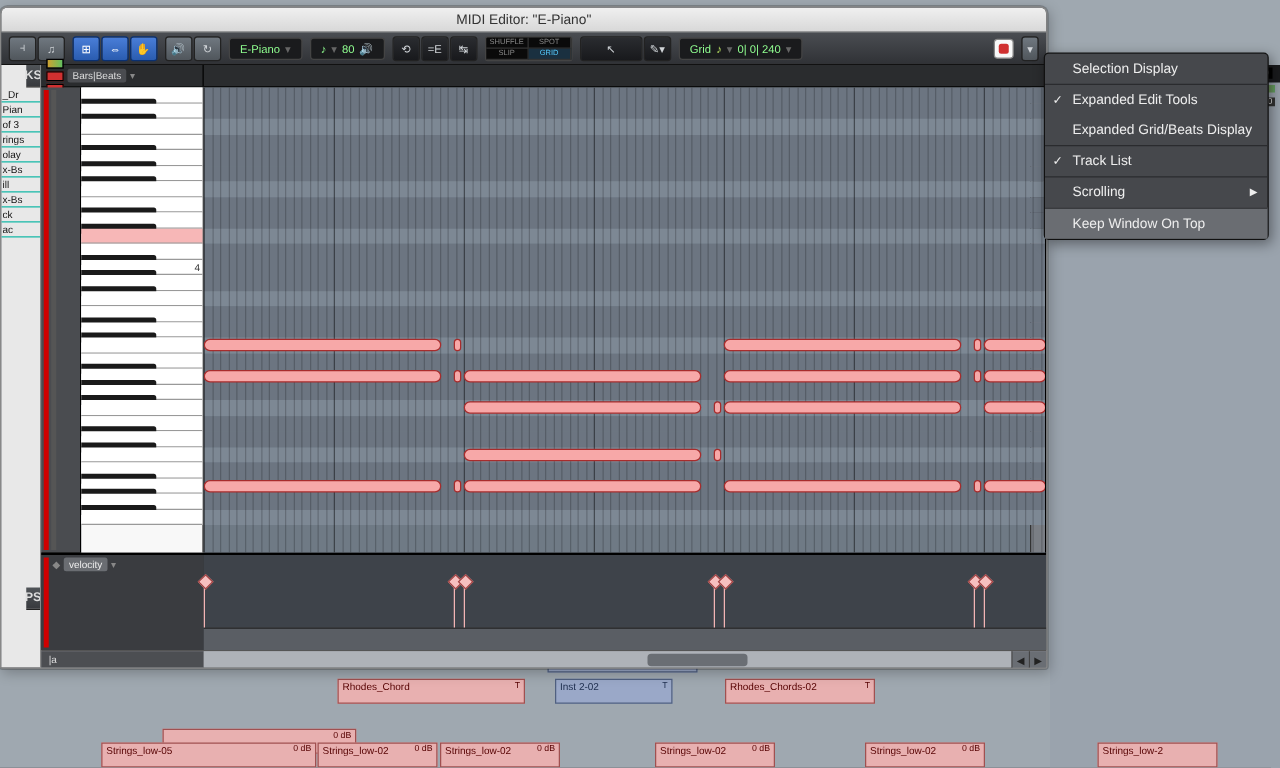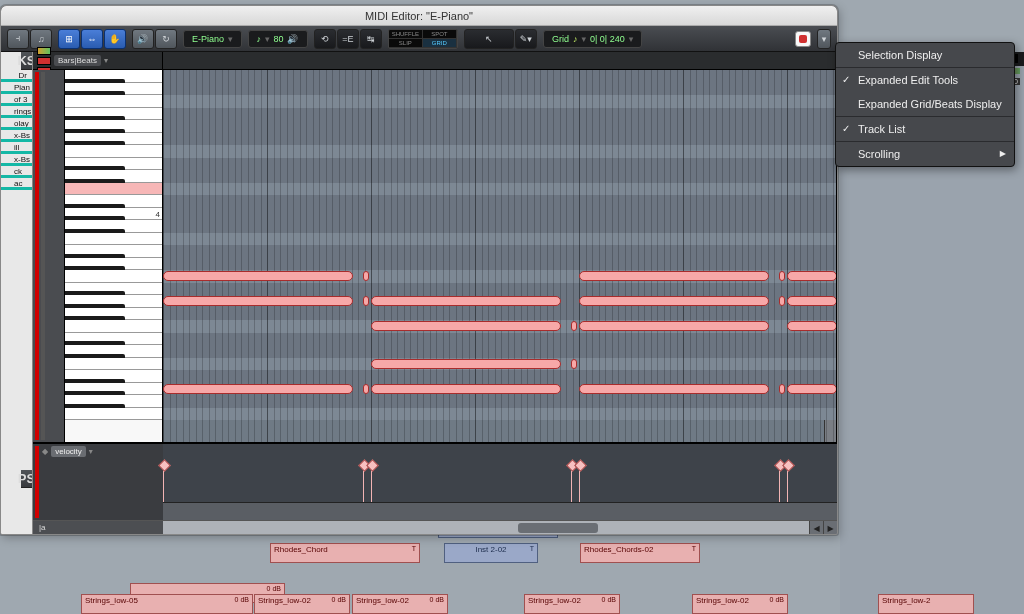--- a/index.html
+++ b/index.html
@@ -1,21 +1,21 @@
 <!DOCTYPE html>
 <html><head>
 <meta charset="utf-8">
 <style>
   * { box-sizing: border-box; margin: 0; padding: 0; font-family: "Lucida Grande", Arial, sans-serif; }
   body { width: 1024px; height: 614px; background: #a8b0b8; overflow: hidden; position: relative; }
 
   
   .bg-arrange { position: absolute; left: 0; top: 0; right: 0; bottom: 0; background: #9fa8b0; }
   .bg-clip { position: absolute; height: 20px; background: #e8b0b0; border: 1px solid #a05050; font-size: 8px; color: #500; padding: 1px 3px; overflow: hidden; white-space: nowrap; }
-  .bg-clip.blue { background: #9aa8c8; border-color: #506080; color: #203050; text-align: center; }
+  .bg-clip.blue { background: #9aa8c8; border-color: #506080; color: #203050; }
   .bg-clip .db { position: absolute; right: 3px; top: 1px; font-size: 7px; }
 
   
   .midi-window {
     position: absolute; left: 0; top: 5px; width: 838px; height: 530px;
     background: #606468; border: 1px solid #888; border-radius: 6px 6px 2px 2px;
     box-shadow: 2px 3px 10px rgba(0,0,0,0.25), 0 0 0 1px rgba(0,0,0,0.2);
     display: flex; flex-direction: column; overflow: hidden;
   }
   .window-titlebar {
@@ -55,25 +55,25 @@
   
   .content-row { flex: 1; display: flex; min-height: 0; }
 
   
   .tracklist {
     width: 32px; background: #e8e8e8; border-right: 1px solid #888;
     font-size: 8px; color: #111; overflow: hidden;
   }
   .tracklist-header {
     height: 18px; background: linear-gradient(#505458,#383a3e); color: #ddd;
-    font-size: 13px; font-weight: bold; display: flex; align-items: center; justify-content: center;
+    font-size: 10px; font-weight: bold; display: flex; align-items: center; justify-content: center;
     border-bottom: 1px solid #222;
     margin-left: 20px;
   }
-  .tracklist-item { height: 12px; line-height: 12px; padding-left: 13px; border-bottom: 3px solid #14b8a6; overflow: hidden; white-space: nowrap; }
+  .tracklist-item { height: 12px; line-height: 12px; padding-left: 1px; border-bottom: 1px solid #14b8a6; overflow: hidden; white-space: nowrap; }
 
   
   .piano-area { flex: 1; display: flex; flex-direction: column; min-width: 0; }
   .ruler-row { height: 18px; display: flex; background: #2a2c2e; border-bottom: 1px solid #000; }
   .ruler-side { width: 130px; display: flex; align-items: center; gap: 3px; background: #2a2c2e; border-right: 1px solid #000; padding-left: 4px; }
   .ruler-side .lbl { background: #4a4c50; color: #ddd; font-size: 8px; padding: 1px 4px; border-radius: 2px; }
   .ruler-track { flex: 1; position: relative; background: #2a2c2e; }
   .ruler-num { position: absolute; top: 2px; color: #c8cacc; font-size: 9px; }
 
   .roll-body { flex: 1; display: flex; min-height: 0; }
@@ -509,14 +509,15 @@
   </div>
 </div>
 
 <div class="context-menu">
   <div id="menu-items">
       <div class="mi"><span>Selection Display</span></div>
       <div class="mi sep"><span class="chk">✓</span><span>Expanded Edit Tools</span></div>
       <div class="mi"><span>Expanded Grid/Beats Display</span></div>
       <div class="mi sep"><span class="chk">✓</span><span>Track List</span></div>
       <div class="mi sep"><span>Scrolling</span><span class="arrow-r">▶</span></div>
+      <div class="mi sep highlight"><span>Keep Window On Top</span></div>
     </div>
 </div>
 
 </body></html>

